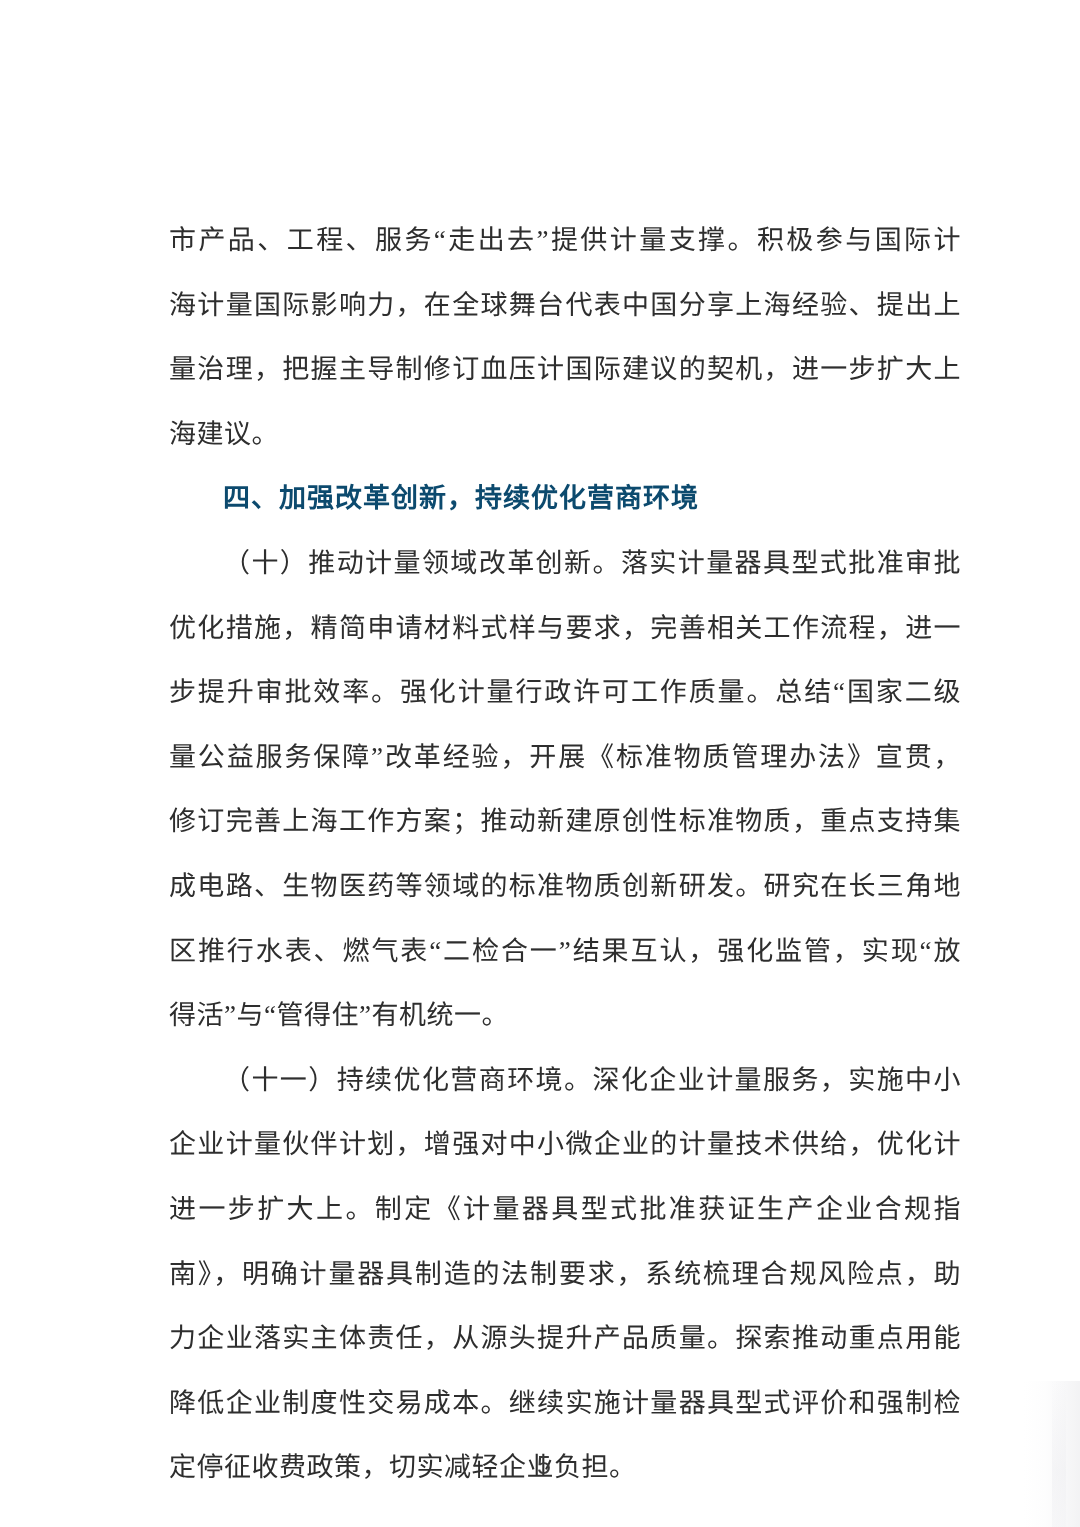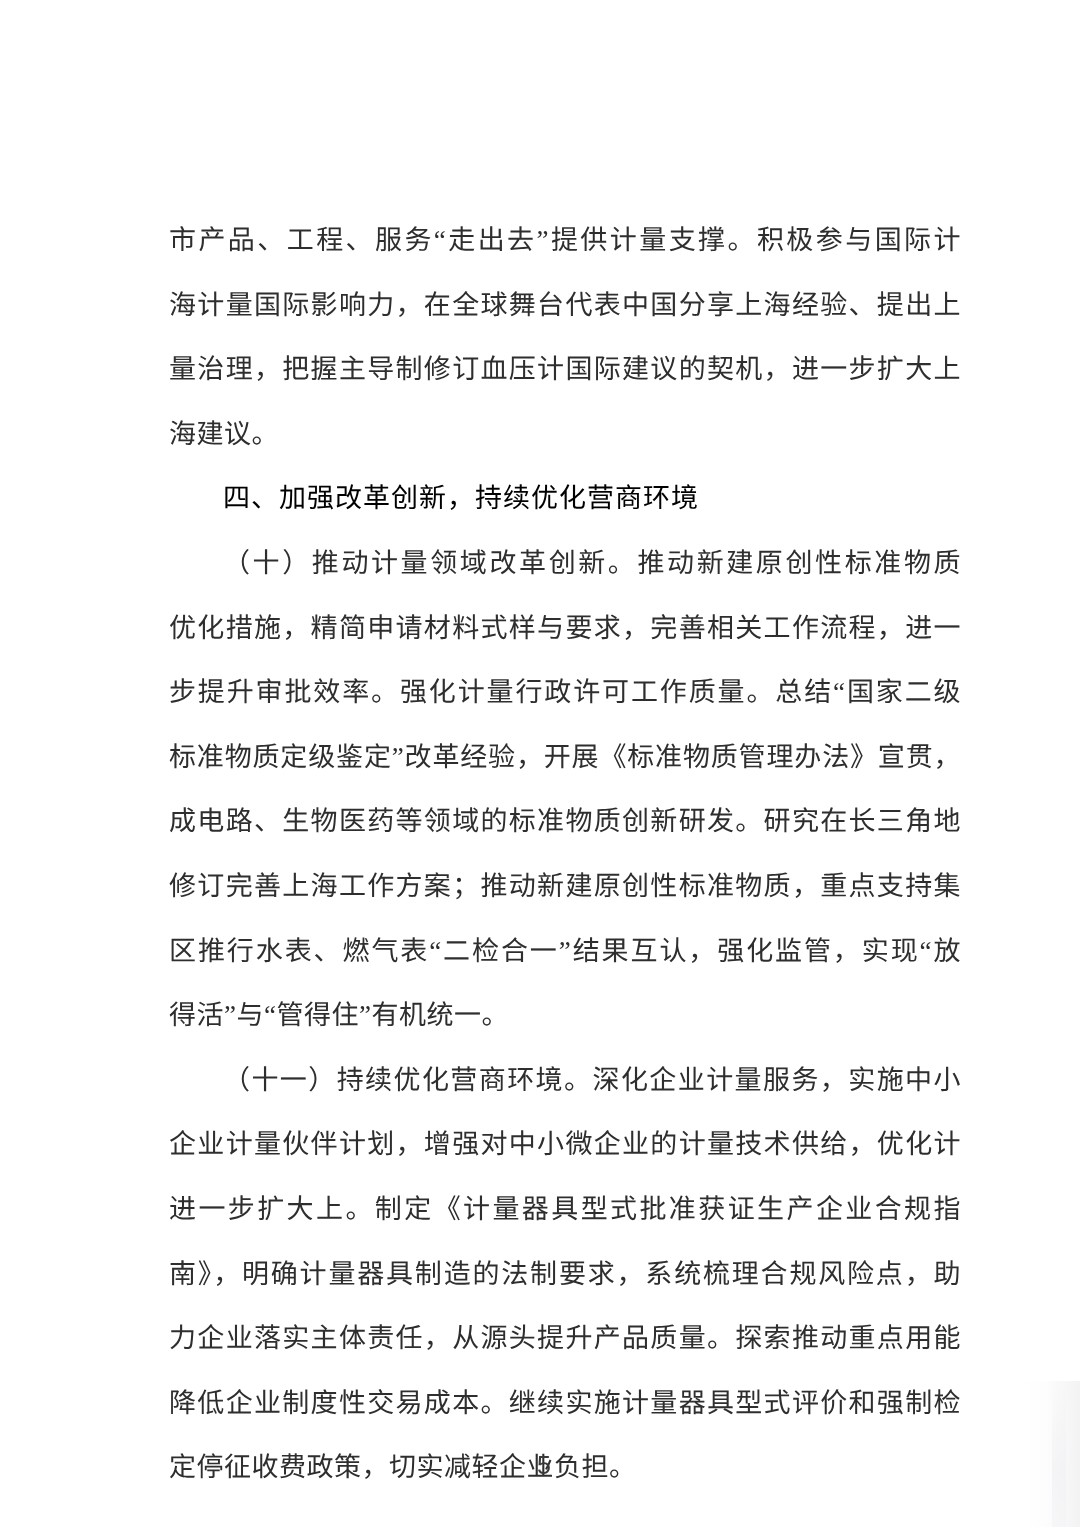--- a/index.html
+++ b/index.html
@@ -40,22 +40,22 @@
   .line.last {
     text-align-last: left;
     font-family: Liberation Serif, serif;
     -moz-text-align-last: left;
   }
   .line.indent {
     text-indent: 2em;
   }
   .line.heading {
     font-family: "Liberation Sans", "DejaVu Sans", sans-serif;
-    font-weight: normal;
-    color: #000000;
+    font-weight: bold;
+    color: #0c4a6e;
     text-align-last: left;
     -moz-text-align-last: left;
     letter-spacing: 1px;
   }
   
   .page-number {
     position: absolute;
     top: 1443px;
     left: 0;
     width: 1080px;
@@ -96,26 +96,26 @@
 <body>
 
 <main class="page">
 
   <section class="doc-body" id="doc-body">
       <div class="line">市产品、工程、服务“走出去”提供计量支撑。积极参与国际计</div>
       <div class="line">海计量国际影响力，在全球舞台代表中国分享上海经验、提出上</div>
       <div class="line">量治理，把握主导制修订血压计国际建议的契机，进一步扩大上</div>
       <div class="line last">海建议。</div>
       <div class="line heading last indent">四、加强改革创新，持续优化营商环境</div>
-      <div class="line indent">（十）推动计量领域改革创新。推动新建原创性标准物质</div>
+      <div class="line indent">（十）推动计量领域改革创新。落实计量器具型式批准审批</div>
       <div class="line">优化措施，精简申请材料式样与要求，完善相关工作流程，进一</div>
       <div class="line">步提升审批效率。强化计量行政许可工作质量。总结“国家二级</div>
-      <div class="line">标准物质定级鉴定”改革经验，开展《标准物质管理办法》宣贯，</div>
+      <div class="line">量公益服务保障”改革经验，开展《标准物质管理办法》宣贯，</div>
+      <div class="line">修订完善上海工作方案；推动新建原创性标准物质，重点支持集</div>
       <div class="line">成电路、生物医药等领域的标准物质创新研发。研究在长三角地</div>
-      <div class="line">修订完善上海工作方案；推动新建原创性标准物质，重点支持集</div>
       <div class="line">区推行水表、燃气表“二检合一”结果互认，强化监管，实现“放</div>
       <div class="line last">得活”与“管得住”有机统一。</div>
       <div class="line indent">（十一）持续优化营商环境。深化企业计量服务，实施中小</div>
       <div class="line">企业计量伙伴计划，增强对中小微企业的计量技术供给，优化计</div>
       <div class="line">进一步扩大上。制定《计量器具型式批准获证生产企业合规指</div>
       <div class="line">南》，明确计量器具制造的法制要求，系统梳理合规风险点，助</div>
       <div class="line">力企业落实主体责任，从源头提升产品质量。探索推动重点用能</div>
       <div class="line">降低企业制度性交易成本。继续实施计量器具型式评价和强制检</div>
       <div class="line last">定停征收费政策，切实减轻企业负担。</div>
     </section>

